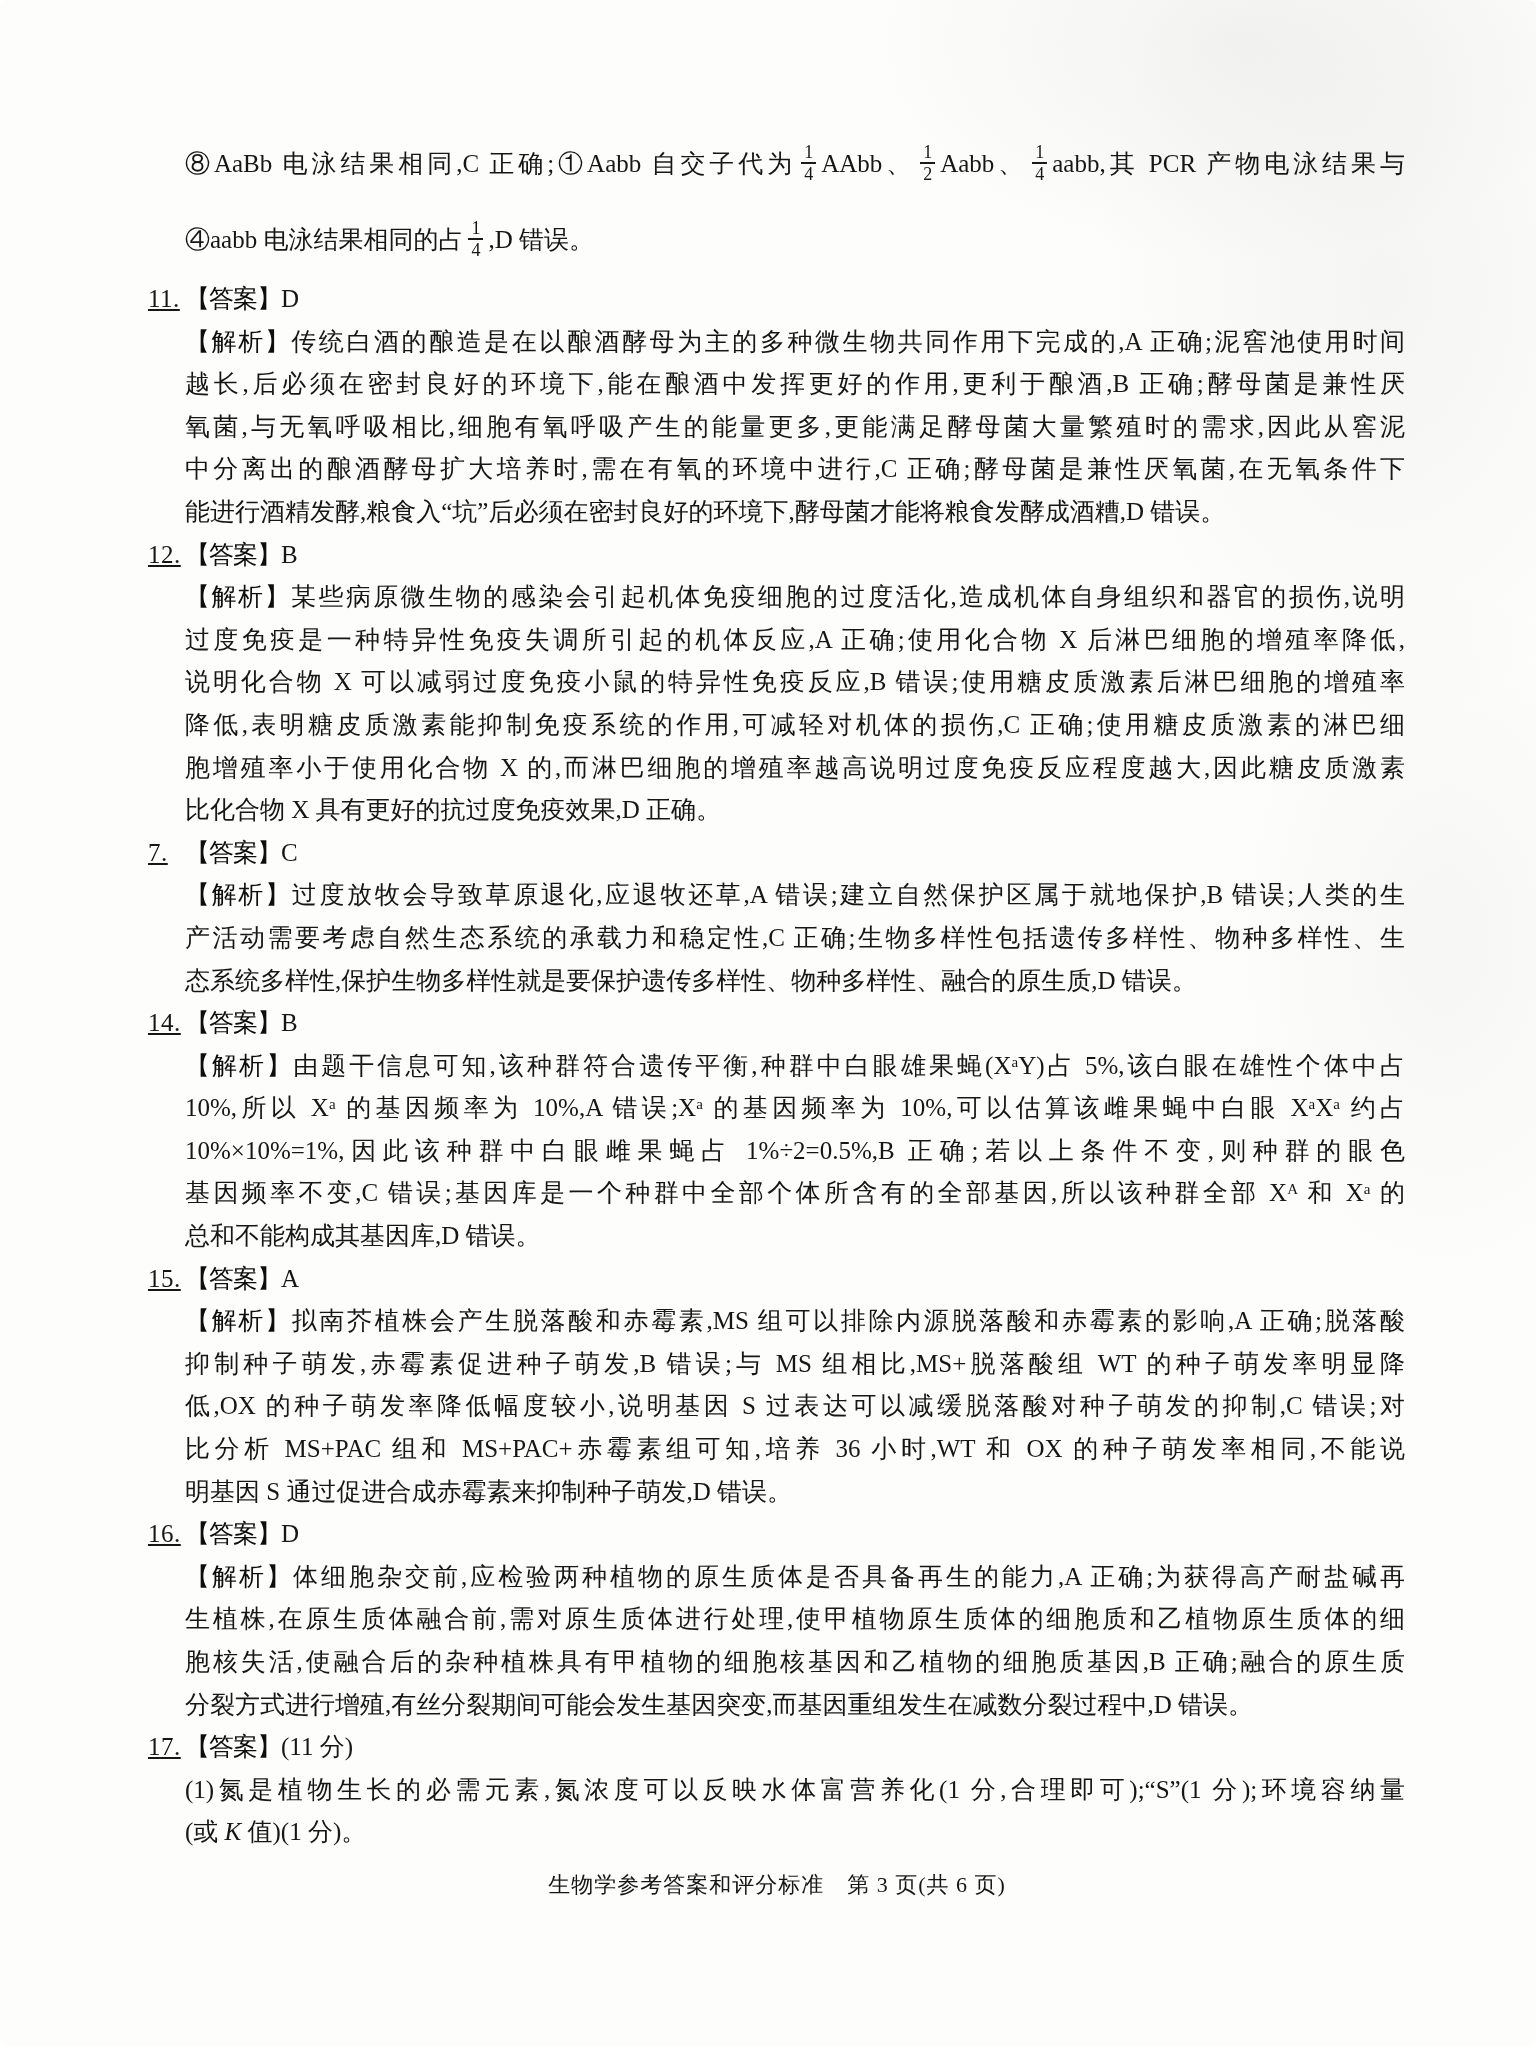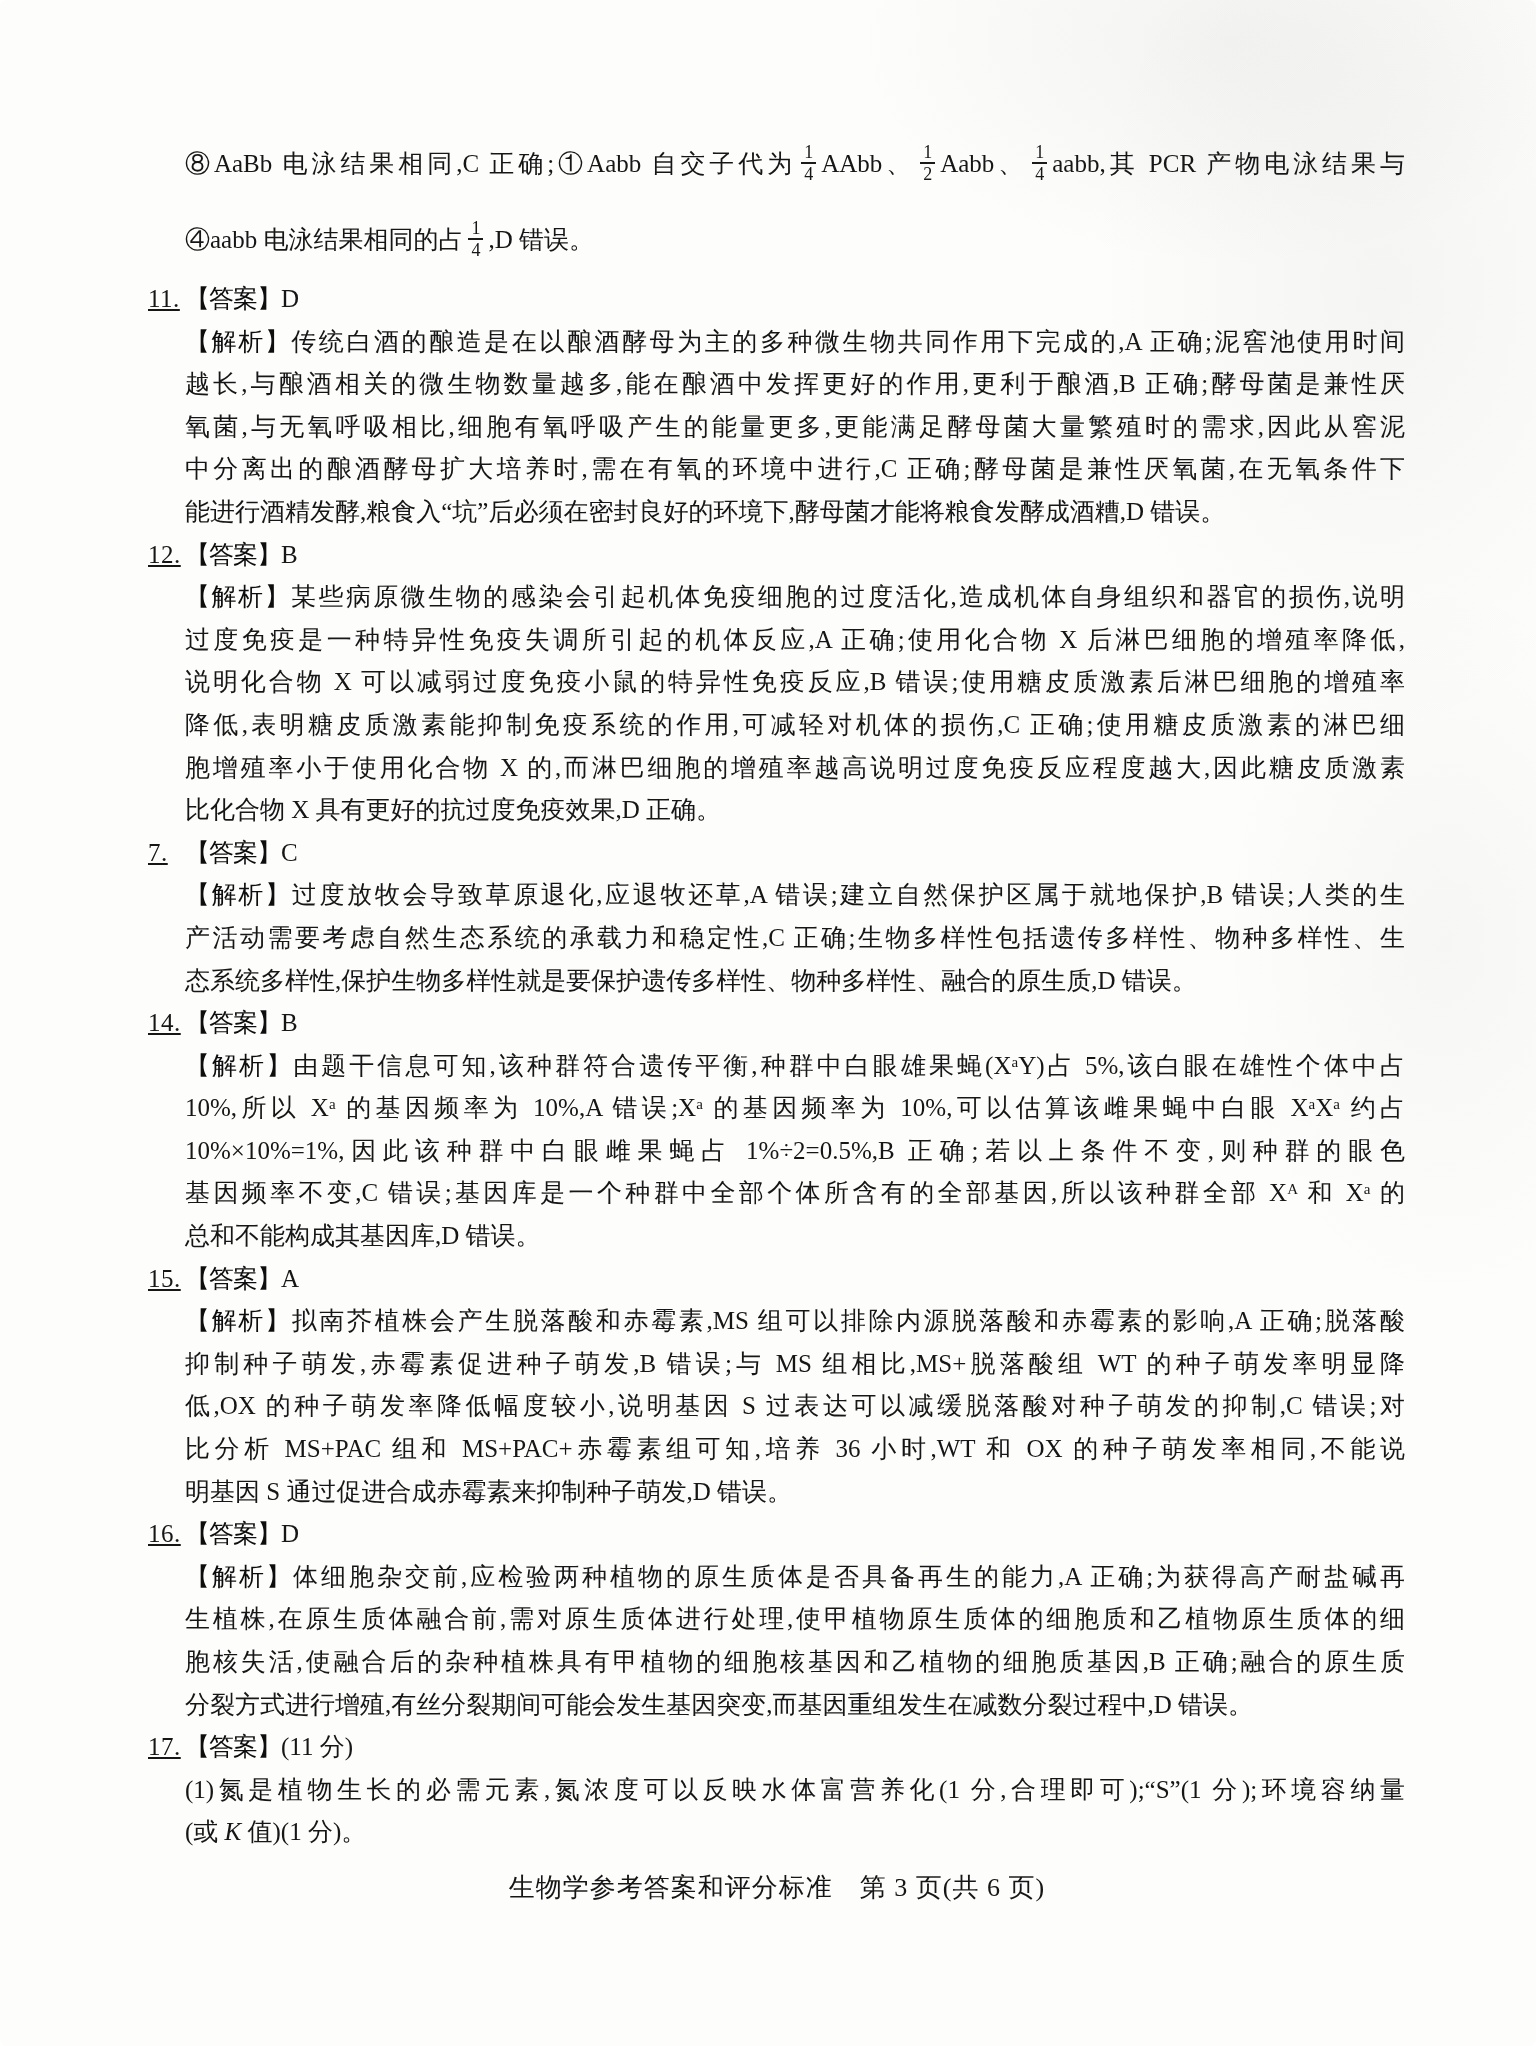--- a/index.html
+++ b/index.html
@@ -39,21 +39,21 @@
   i{font-style:italic;}
   .frac{
     display:inline-flex;flex-direction:column;align-items:center;
     vertical-align:middle;position:relative;top:-3px;
     font-size:18px;line-height:1.15;margin:0 5px;
   }
   .frac .fd{border-top:2px solid #1a1a1a;padding:0 3px;}
   .footer{
     margin-top:16px;
     text-align:center;
-    font-size:26px;
+    font-size:22px;
     letter-spacing:1px;
   }
 </style>
 </head>
 <body>
 
 <div class="page">
 
   <div class="carryover content-col">
       <div class="line tall just">⑧AaBb 电泳结果相同,C 正确;①Aabb 自交子代为<span class="frac">
@@ -70,21 +70,21 @@
           <span class="fn">1</span>
           <span class="fd">4</span>
         </span>,D 错误。</div>
     </div>
 
   <section class="item">
     <span class="num">11.</span>
     <div class="content-col">
         <div class="line"><span class="lbl">【答案】</span>D</div>
         <div class="line just"><span class="lbl">【解析】</span>传统白酒的酿造是在以酿酒酵母为主的多种微生物共同作用下完成的,A 正确;泥窖池使用时间</div>
-        <div class="line just">越长,与酿酒相关的微生物数量越多,能在酿酒中发挥更好的作用,更利于酿酒,B 正确;酵母菌是兼性厌</div>
+        <div class="line just">越长,后必须在密封良好的环境下,能在酿酒中发挥更好的作用,更利于酿酒,B 正确;酵母菌是兼性厌</div>
         <div class="line just">氧菌,与无氧呼吸相比,细胞有氧呼吸产生的能量更多,更能满足酵母菌大量繁殖时的需求,因此从窖泥</div>
         <div class="line just">中分离出的酿酒酵母扩大培养时,需在有氧的环境中进行,C 正确;酵母菌是兼性厌氧菌,在无氧条件下</div>
         <div class="line">能进行酒精发酵,粮食入“坑”后必须在密封良好的环境下,酵母菌才能将粮食发酵成酒糟,D 错误。</div>
       </div>
   </section>
 
   <section class="item">
     <span class="num">12.</span>
     <div class="content-col">
         <div class="line"><span class="lbl">【答案】</span>B</div>

